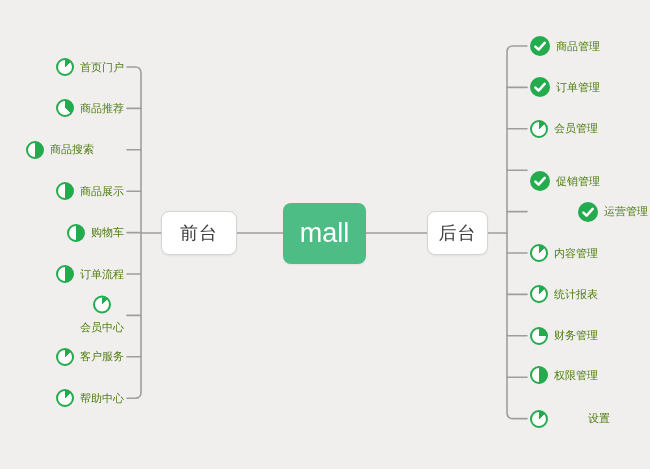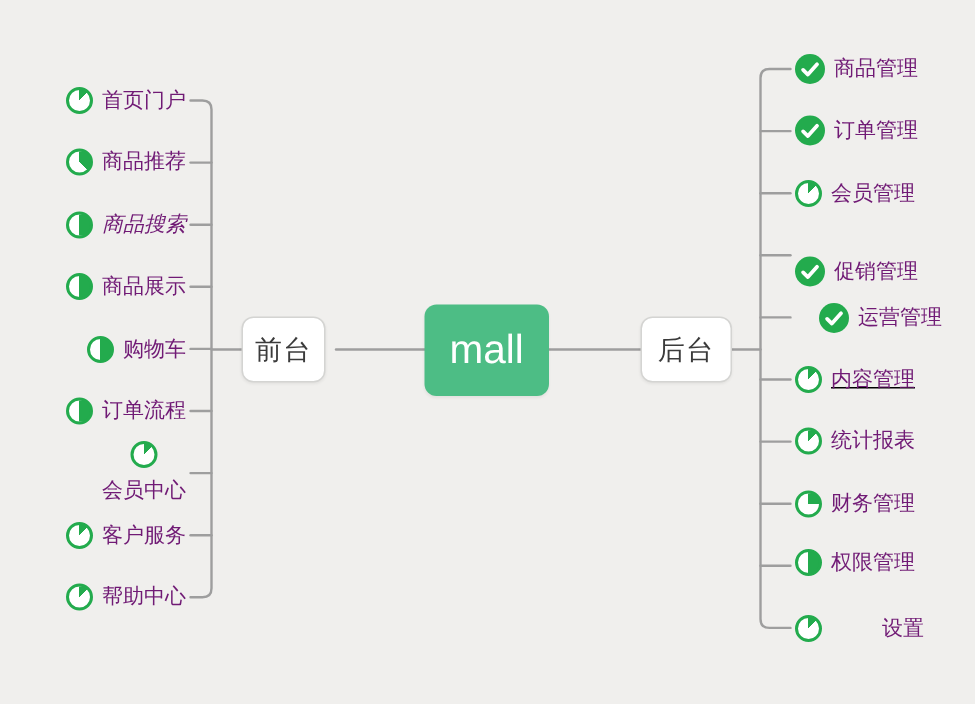--- a/index.html
+++ b/index.html
@@ -32,21 +32,21 @@
     justify-content: center;
     background: #ffffff;
     border: 1px solid #d4d4d2;
     border-radius: 8px;
     color: #3b3b3b;
     box-shadow: 0 1px 2px rgba(0,0,0,0.06);
     cursor: default;
     box-sizing: border-box;
   }
   .node.branch {
-    width: 56px;
+    width: 76px;
     height: 44px;
     font-size: 18px;
     letter-spacing: 1px;
   }
   #node-left  { left: 161px; top: 211px; }
   #node-right { left: 427px; top: 211px; width: 61px; font-family: Liberation Mono, monospace; }
   .node.root {
     left: 283px; top: 203px;
     width: 83px; height: 61px;
     background: var(--root-green, #4dbd85);
@@ -57,22 +57,22 @@
   }
   .topic {
     position: absolute;
     display: flex;
     align-items: center;
     gap: 6px;
     transform: translateY(-50%);
     white-space: nowrap;
   }
   .topic .label {
-    font-size: 14px;
-    color: #701a75;
+    font-size: 11px;
+    color: #4d7c0f;
   }
   .icon-pie {
     width: 18px; height: 18px;
     box-sizing: border-box;
     border: 2px solid var(--icon-green, #23ab4d);
     border-radius: 50%;
     flex: 0 0 auto;
   }
   .icon-check {
     width: 20px; height: 20px;
@@ -121,21 +121,21 @@
 
   <div id="topics-left">
       <div class="topic" style="top: 67px; right: 526px; justify-content: flex-end;">
         <span class="icon-pie" style="background: conic-gradient(rgb(35, 171, 77) 12.5%, rgb(255, 255, 255) 0deg);"></span>
         <span class="label">首页门户</span>
       </div>
       <div class="topic" style="top: 108.4px; right: 526px;">
         <span class="icon-pie" style="background: conic-gradient(rgb(35, 171, 77) 37.5%, rgb(255, 255, 255) 0deg);"></span>
         <span class="label">商品推荐</span>
       </div>
-      <div class="topic" style="top: 149.8px; right: 526px; font-style: italic;">
+      <div class="topic" style="top: 149.8px; right: 556px;">
         <span class="icon-pie" style="background: conic-gradient(rgb(35, 171, 77) 50%, rgb(255, 255, 255) 0deg);"></span>
         <span class="label">商品搜索</span>
       </div>
       <div class="topic" style="top: 191.2px; right: 526px;">
         <span class="icon-pie" style="background: conic-gradient(rgb(35, 171, 77) 50%, rgb(255, 255, 255) 0deg);"></span>
         <span class="label">商品展示</span>
       </div>
       <div class="topic" style="top: 232.6px; right: 526px;">
         <span class="icon-pie" style="background: conic-gradient(rgb(35, 171, 77) 50%, rgb(255, 255, 255) 0deg);"></span>
         <span class="label">购物车</span>
@@ -179,29 +179,29 @@
         <span class="label">会员管理</span>
       </div>
       <div class="topic" style="top: 170.2px; left: 530px; margin-top: 11px;">
         <span class="icon-check">
           <svg width="20" height="20" viewBox="0 0 20 20">
             <path d="M5.4 10.6 L8.6 13.7 L14.7 6.9" fill="none" stroke="#fff" stroke-width="2.5" stroke-linecap="round" stroke-linejoin="round"></path>
           </svg>
         </span>
         <span class="label">促销管理</span>
       </div>
-      <div class="topic" style="top: 211.6px; left: 498px; padding-left: 48px;">
+      <div class="topic" style="top: 211.6px; left: 530px; padding-left: 48px;">
         <span class="icon-check">
           <svg width="20" height="20" viewBox="0 0 20 20">
             <path d="M5.4 10.6 L8.6 13.7 L14.7 6.9" fill="none" stroke="#fff" stroke-width="2.5" stroke-linecap="round" stroke-linejoin="round"></path>
           </svg>
         </span>
         <span class="label">运营管理</span>
       </div>
-      <div class="topic" style="top: 253px; left: 530px; text-decoration: underline;">
+      <div class="topic" style="top: 253px; left: 530px;">
         <span class="icon-pie" style="background: conic-gradient(rgb(35, 171, 77) 12.5%, rgb(255, 255, 255) 0deg);"></span>
         <span class="label">内容管理</span>
       </div>
       <div class="topic" style="top: 294.4px; left: 530px; text-align: right;">
         <span class="icon-pie" style="background: conic-gradient(rgb(35, 171, 77) 12.5%, rgb(255, 255, 255) 0deg);"></span>
         <span class="label">统计报表</span>
       </div>
       <div class="topic" style="top: 335.8px; left: 530px;">
         <span class="icon-pie" style="background: conic-gradient(rgb(35, 171, 77) 25%, rgb(255, 255, 255) 0deg);"></span>
         <span class="label">财务管理</span>

